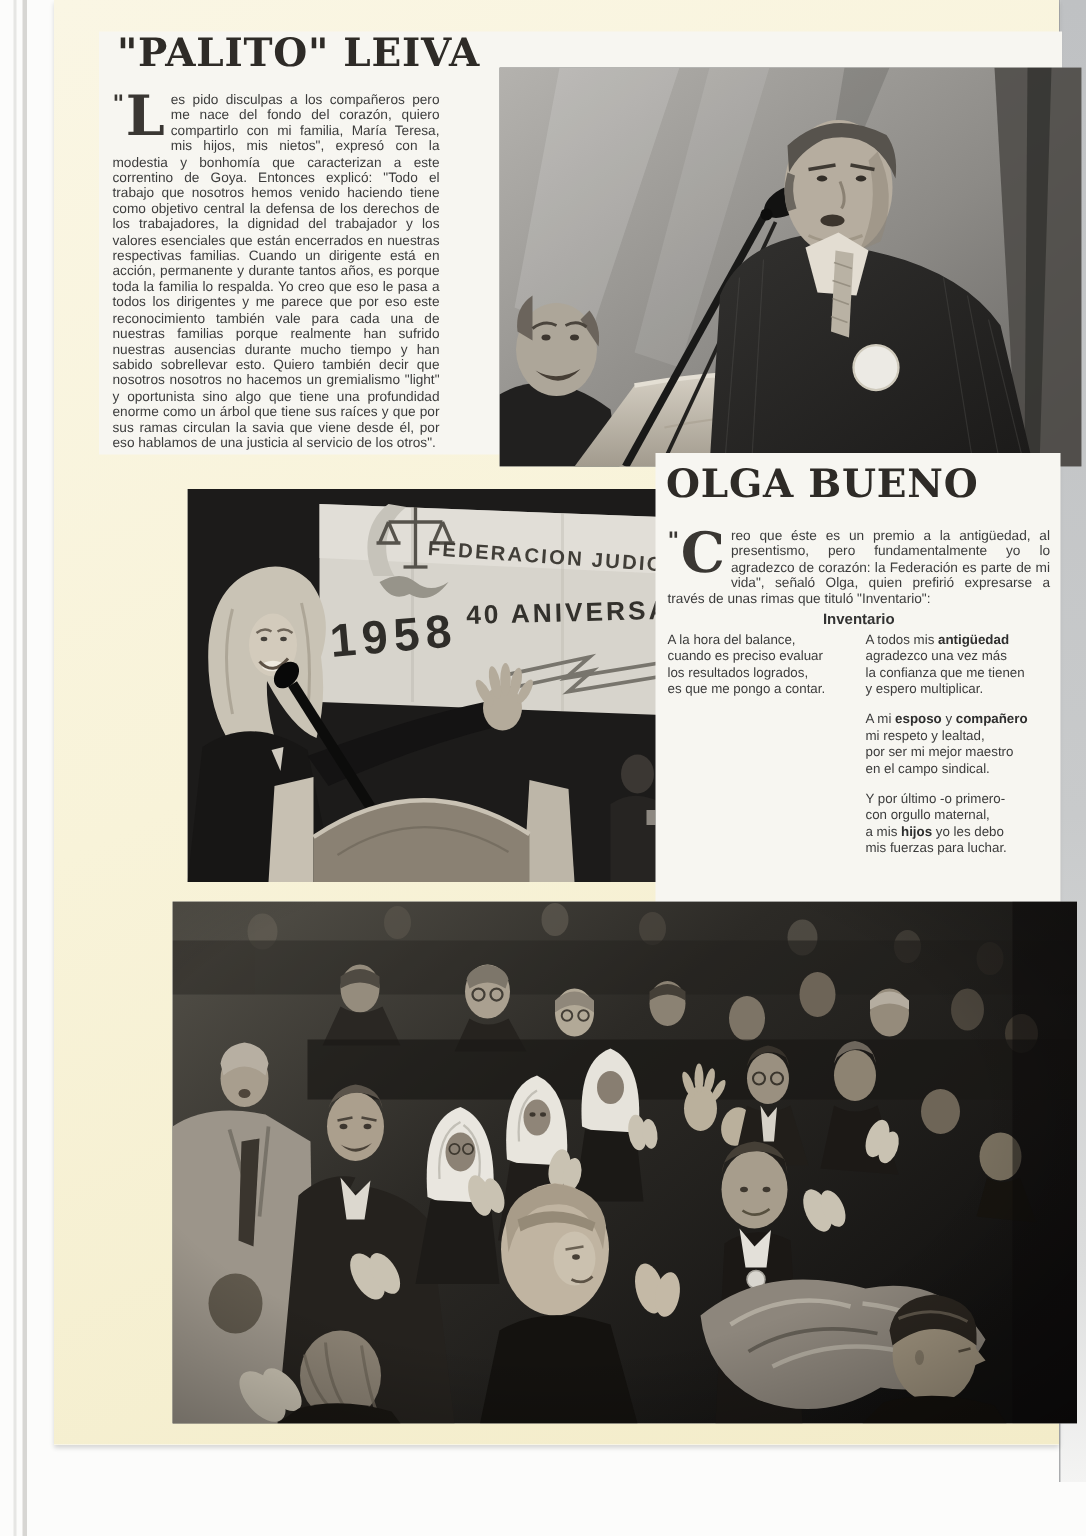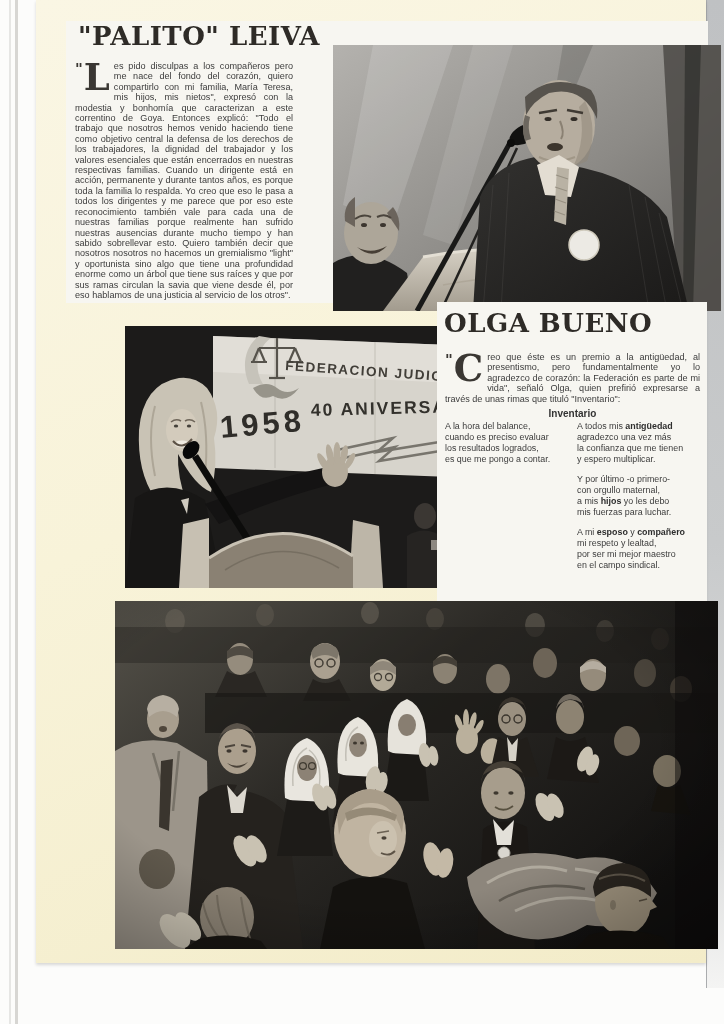--- a/index.html
+++ b/index.html
@@ -242,22 +242,22 @@
     </div>
 
     <div class="poem-head">Inventario</div>
 
     <div class="poem-cols">
       <div class="poem-col">
         <p>A la hora del balance,<br>cuando es preciso evaluar<br>los resultados logrados,<br>es que me pongo a contar.</p>
       </div>
       <div class="poem-col">
         <p>A todos mis <b>antigüedad</b><br>agradezco una vez más<br>la confianza que me tienen<br>y espero multiplicar.</p>
+        <p>A mi <b>esposo</b> y <b>compañero</b><br>mi respeto y lealtad,<br>por ser mi mejor maestro<br>en el campo sindical.</p>
         <p>Y por último -o primero-<br>con orgullo maternal,<br>a mis <b>hijos</b> yo les debo<br>mis fuerzas para luchar.</p>
-        <p>A mi <b>esposo</b> y <b>compañero</b><br>mi respeto y lealtad,<br>por ser mi mejor maestro<br>en el campo sindical.</p>
       </div>
     </div>
   </section>
 
   <figure class="photo photo3">
     <svg viewBox="0 0 603 348" preserveAspectRatio="none" aria-hidden="true">
       <defs>
         <linearGradient id="p3bg" x1="0" y1="0" x2="1" y2="0.7">
           <stop offset="0" stop-color="#55524a"></stop>
             <stop offset="0.45" stop-color="#2c2a26"></stop>

